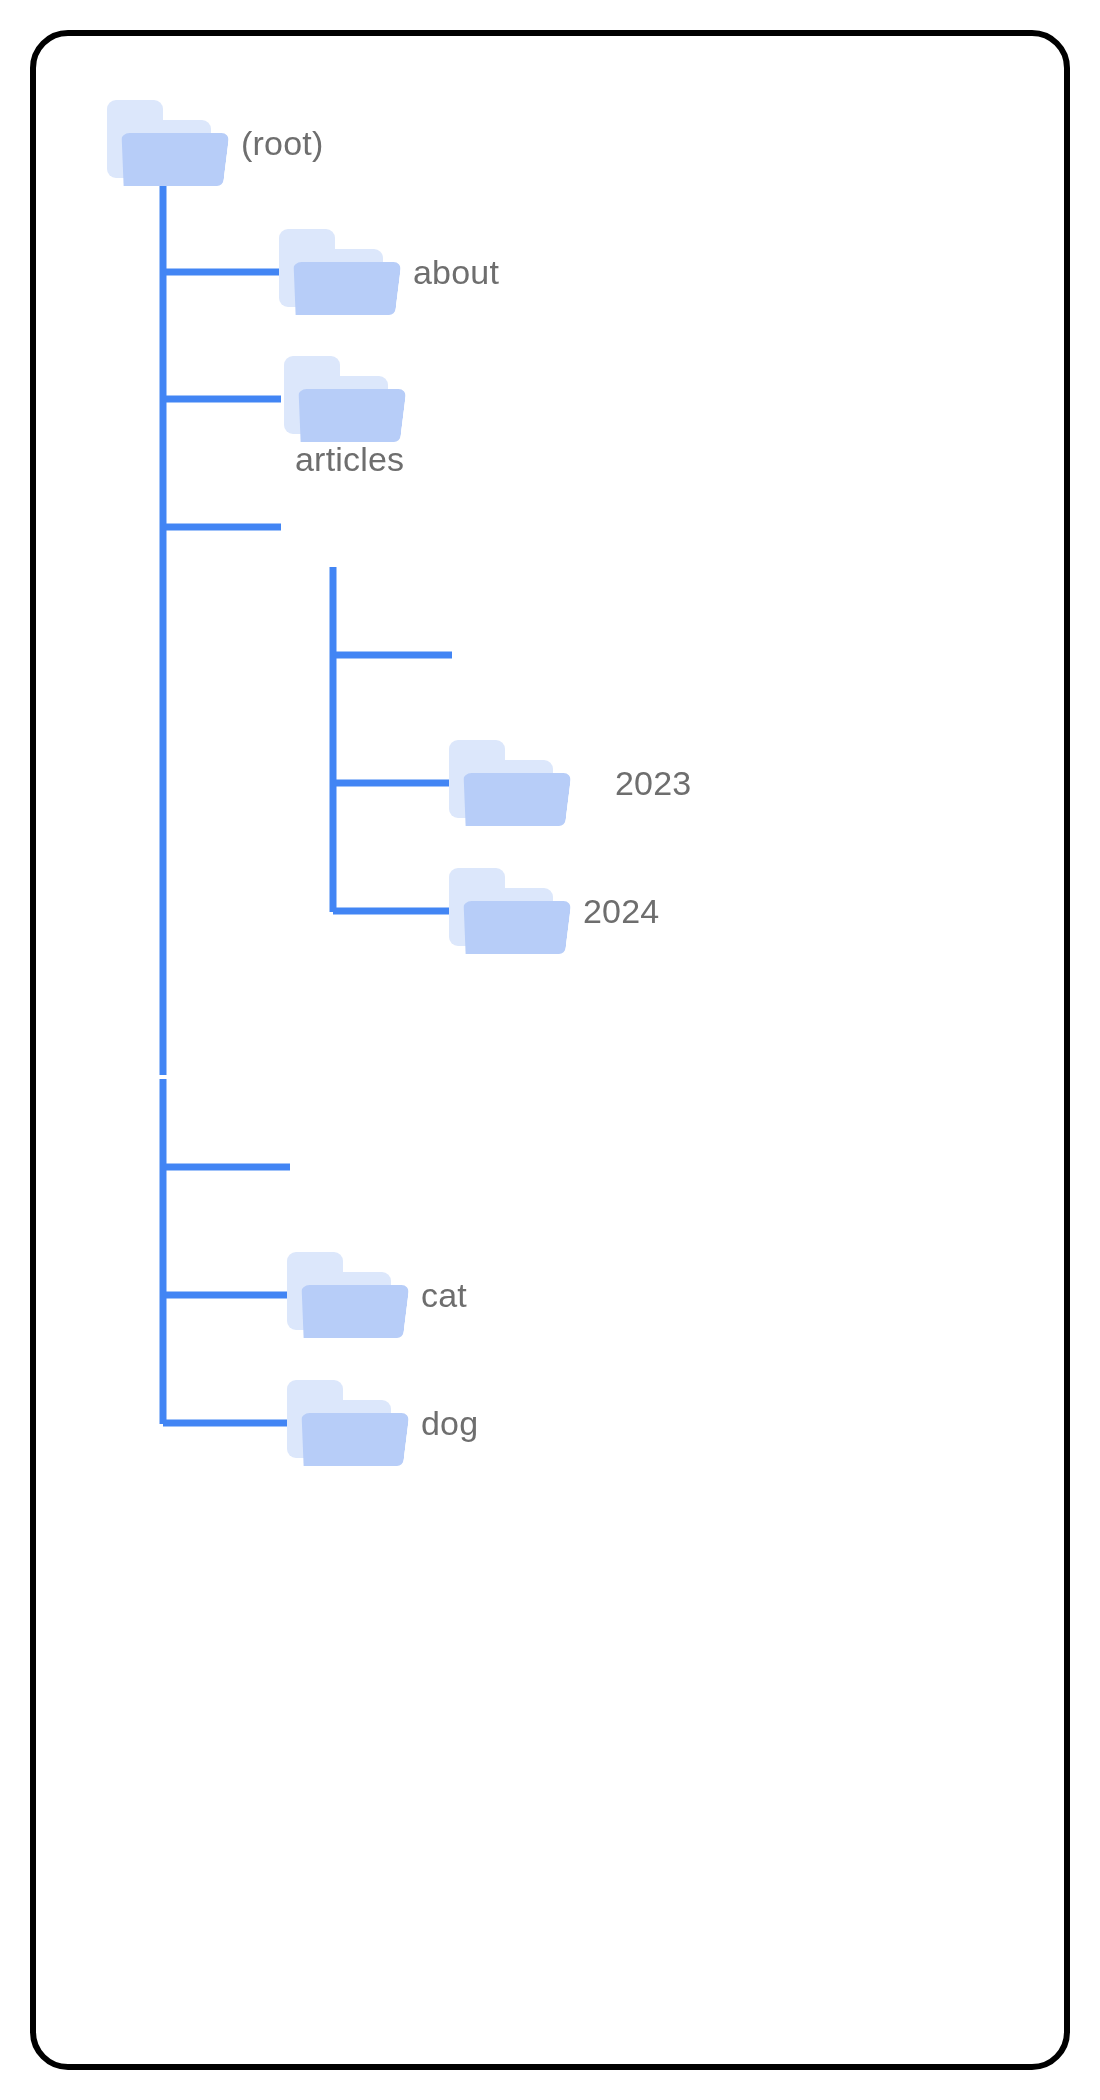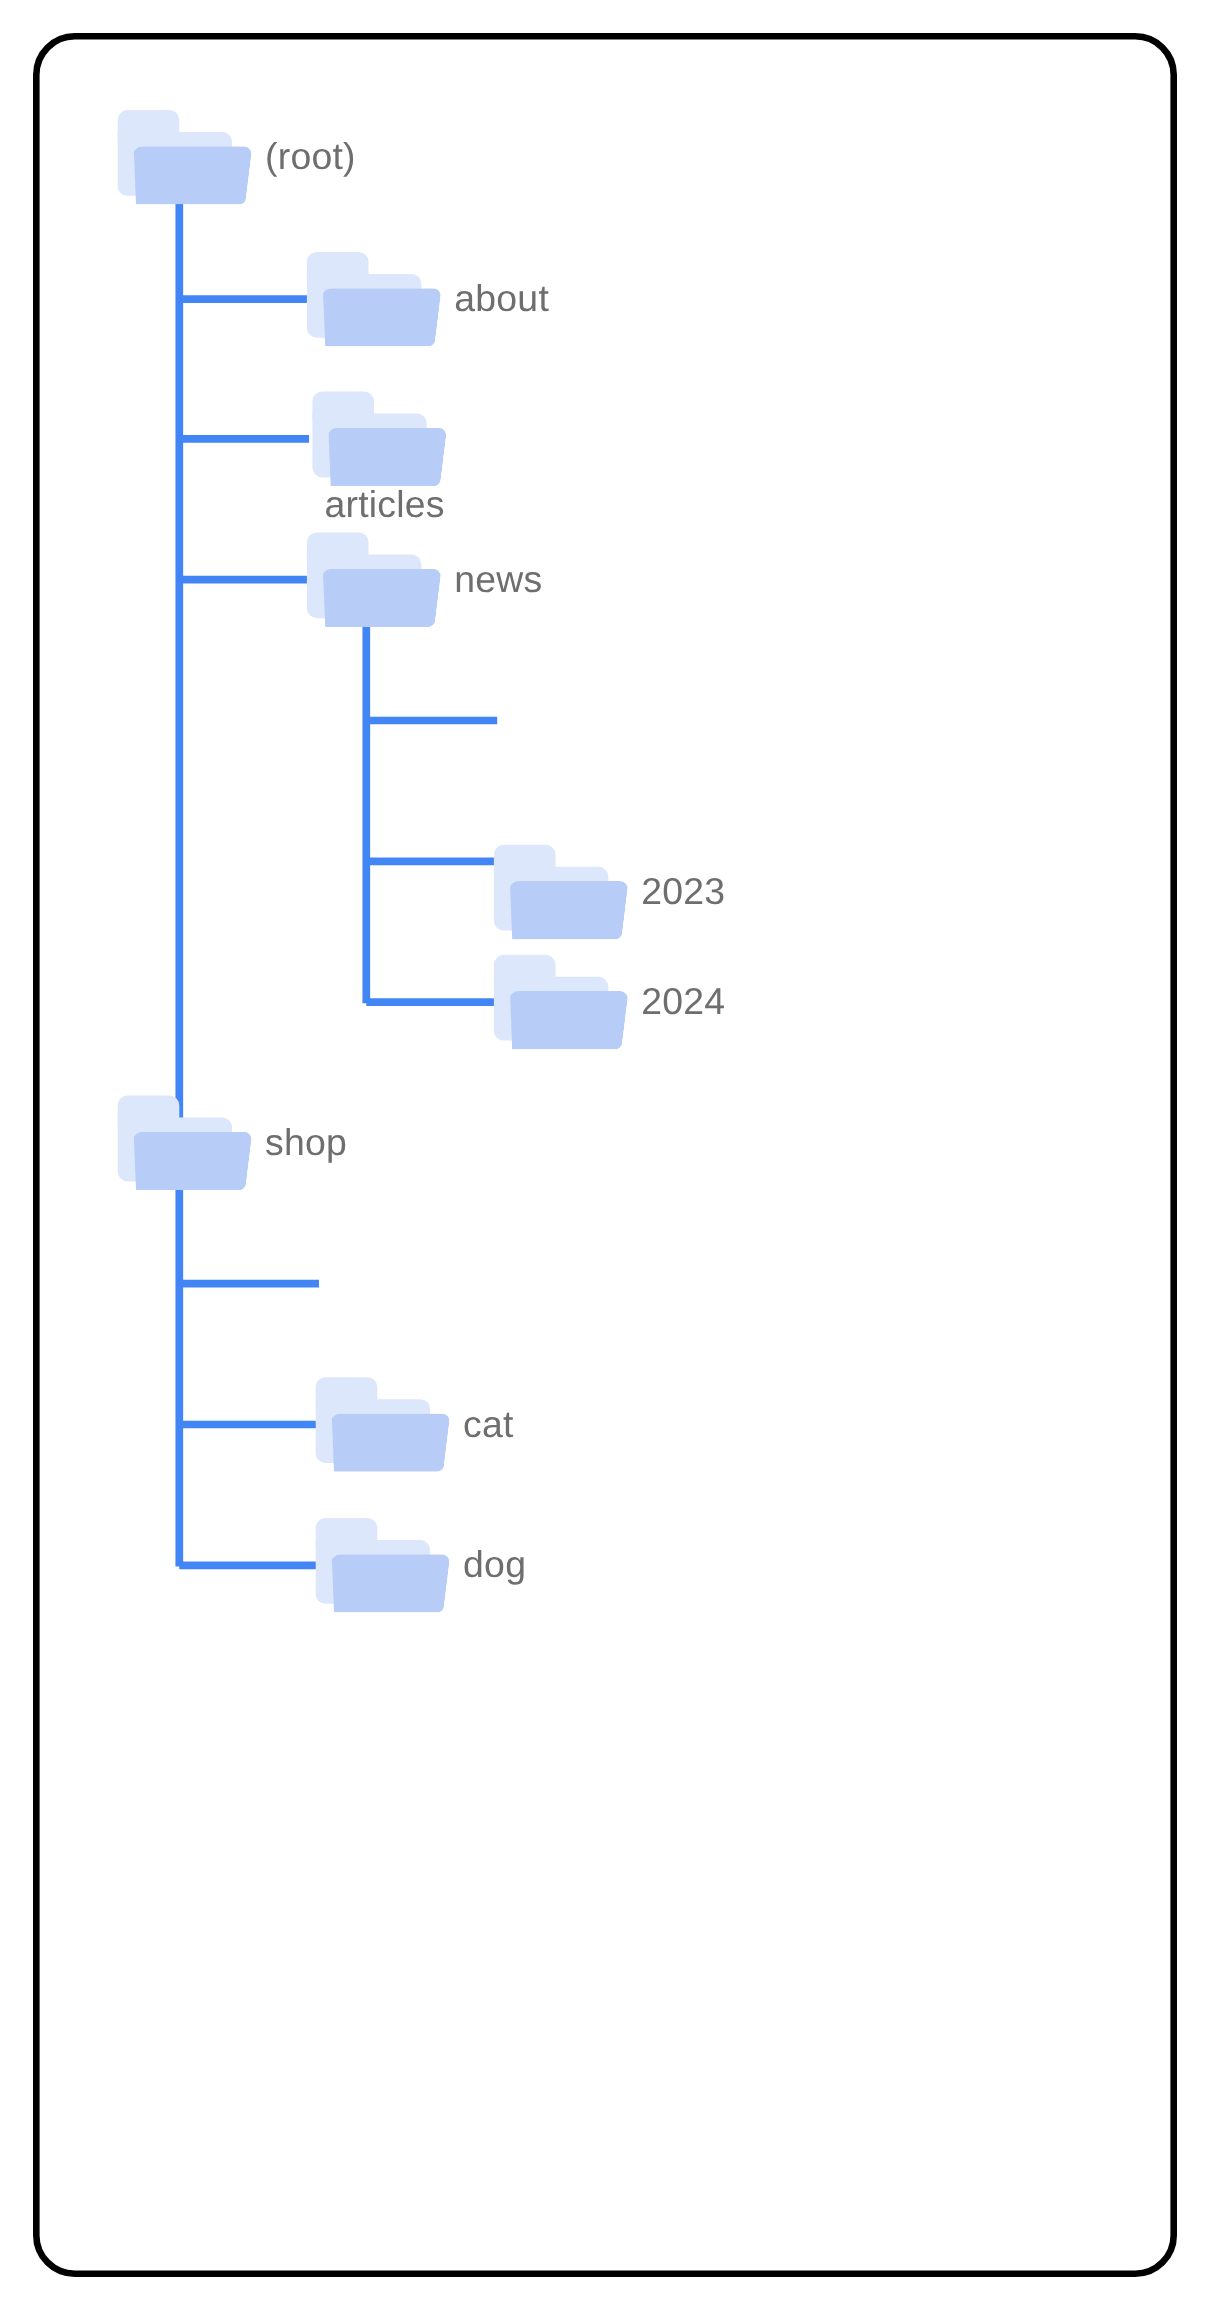--- a/index.html
+++ b/index.html
@@ -150,56 +150,40 @@
 
   <div class="node" style="left:277px; top:356px;flex-direction:column;">
     <span class="folder-icon">
       <span class="tab"></span>
         <span class="back"></span>
         <span class="front"></span>
     </span>
     <span class="node-label">articles</span>
   </div>
 
-  <div class="node" style="left:277px; top:484px;">
-    <span class="folder-icon">
-      <span class="tab"></span>
-        <span class="back"></span>
-        <span class="front"></span>
-    </span>
-    <span class="node-label">news</span>
-  </div>
-
-
-  <div class="node" style="left:447px; top:768px;">
+
+
+  <div class="node" style="left:447px; top:740px;gap:32px;">
     <span class="folder-icon">
       <span class="tab"></span>
         <span class="back"></span>
         <span class="front"></span>
     </span>
     <span class="node-label">2023</span>
   </div>
 
   <div class="node" style="left:447px; top:868px;">
     <span class="folder-icon">
       <span class="tab"></span>
         <span class="back"></span>
         <span class="front"></span>
     </span>
     <span class="node-label">2024</span>
   </div>
 
-  <div class="node" style="left:105px; top:996px;">
-    <span class="folder-icon">
-      <span class="tab"></span>
-        <span class="back"></span>
-        <span class="front"></span>
-    </span>
-    <span class="node-label">shop</span>
-  </div>
 
 
   <div class="node" style="left:285px; top:1252px;">
     <span class="folder-icon">
       <span class="tab"></span>
         <span class="back"></span>
         <span class="front"></span>
     </span>
     <span class="node-label">cat</span>
   </div>

